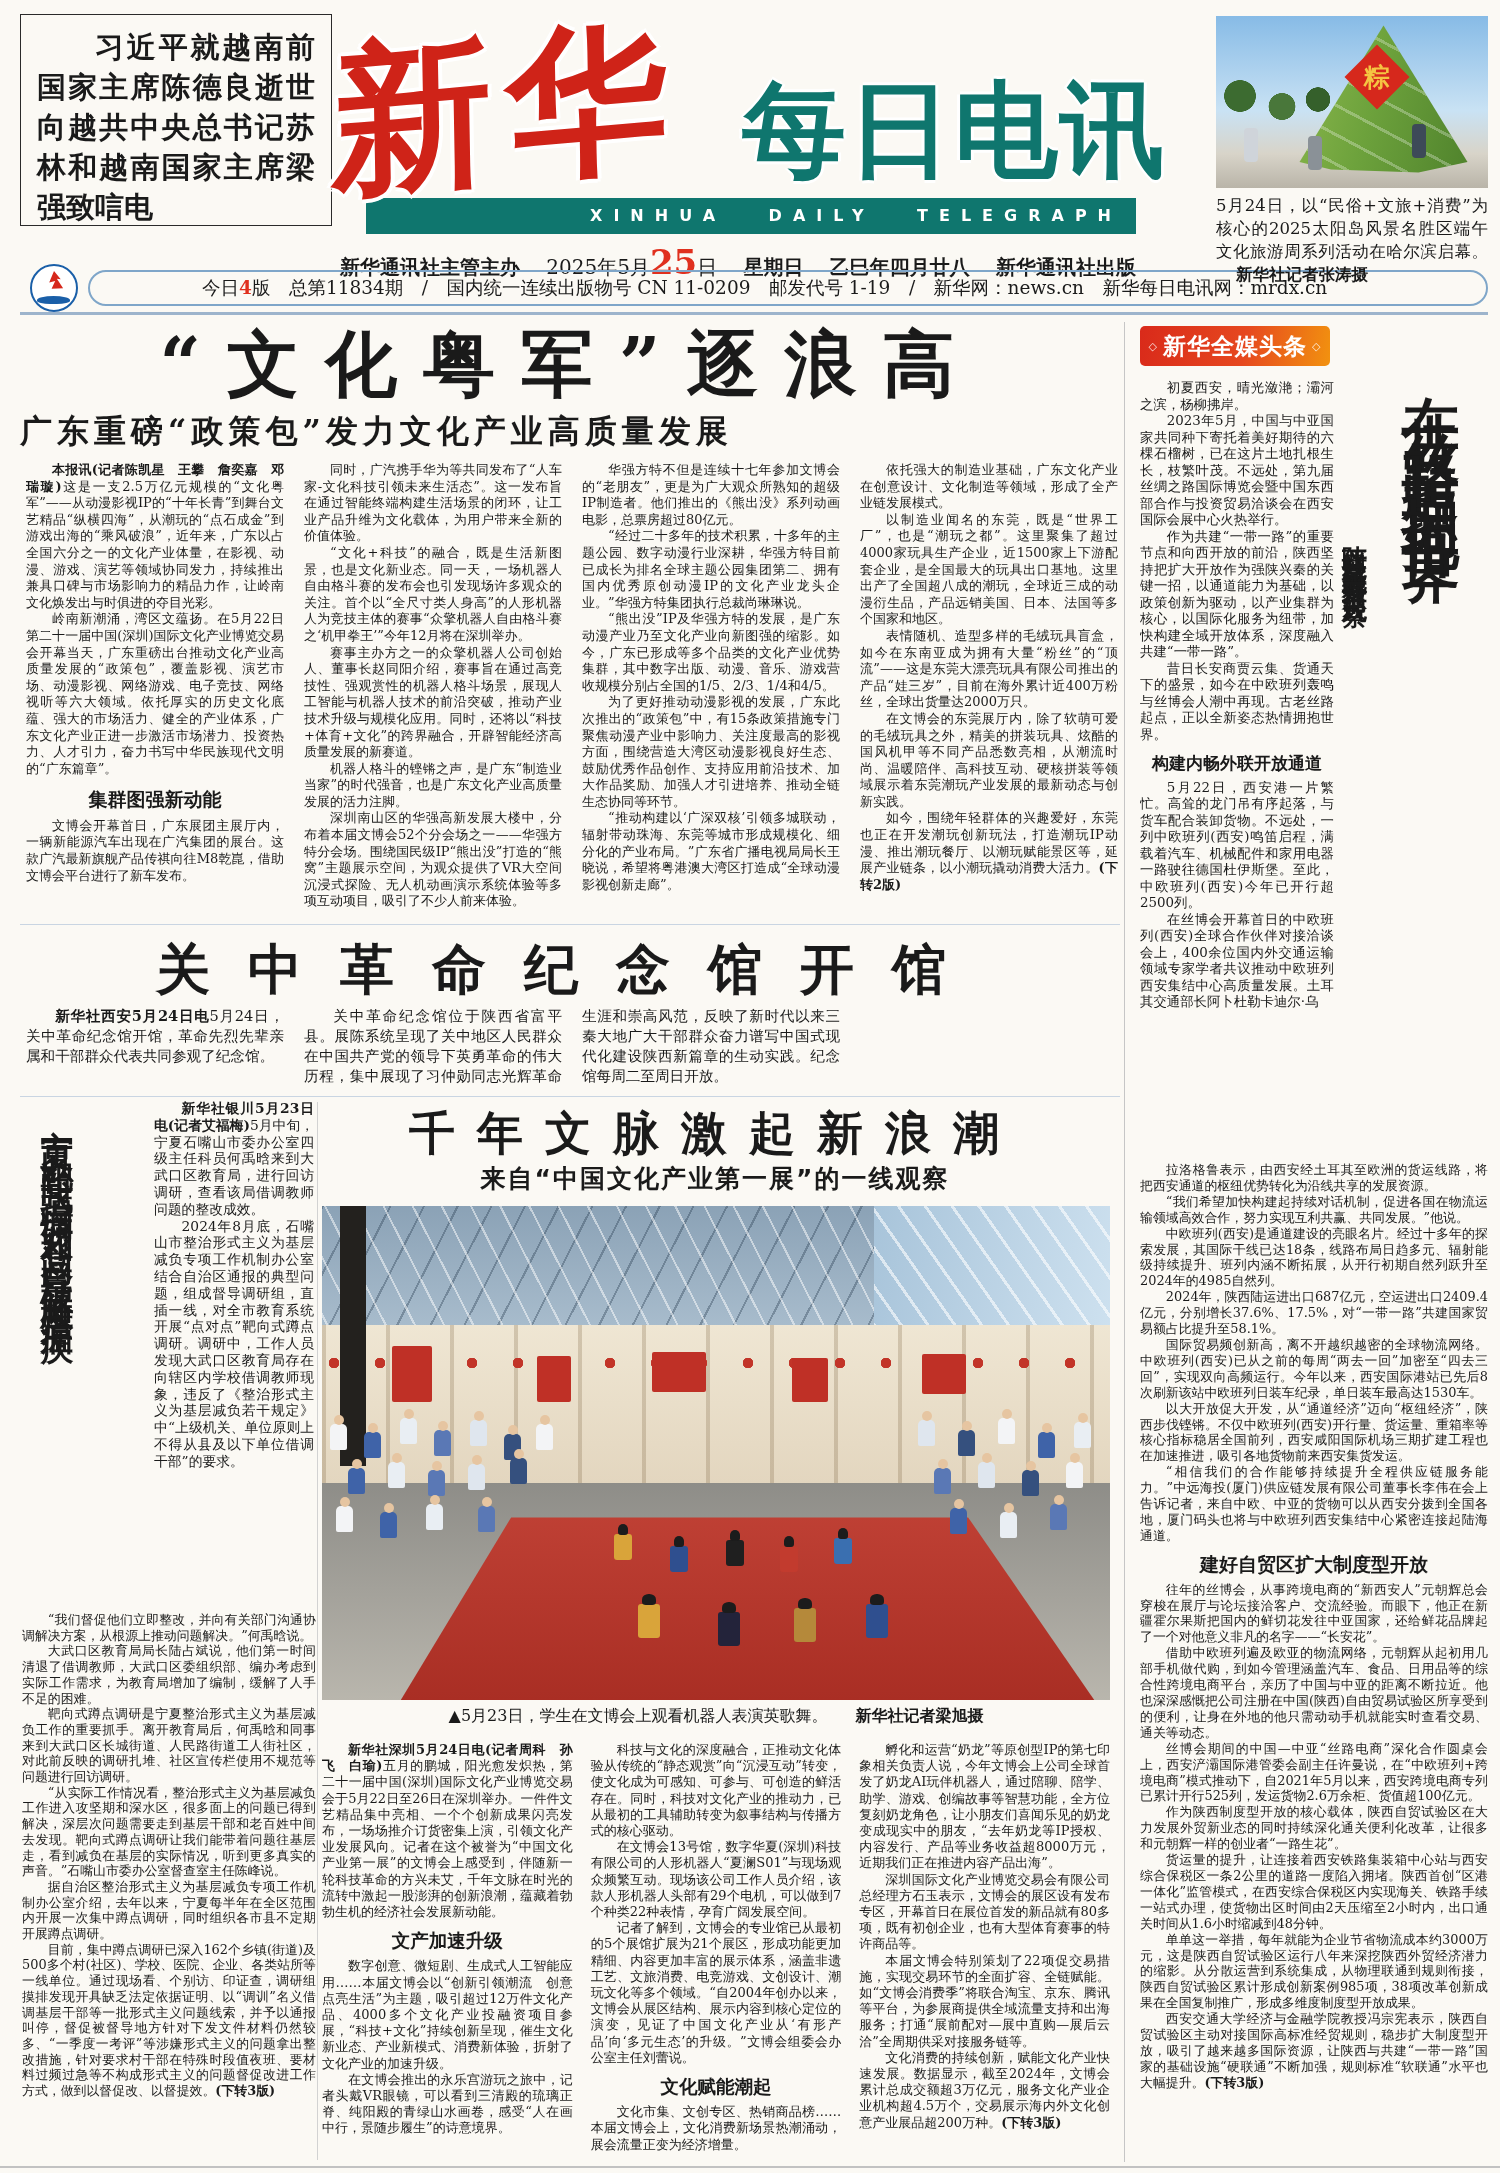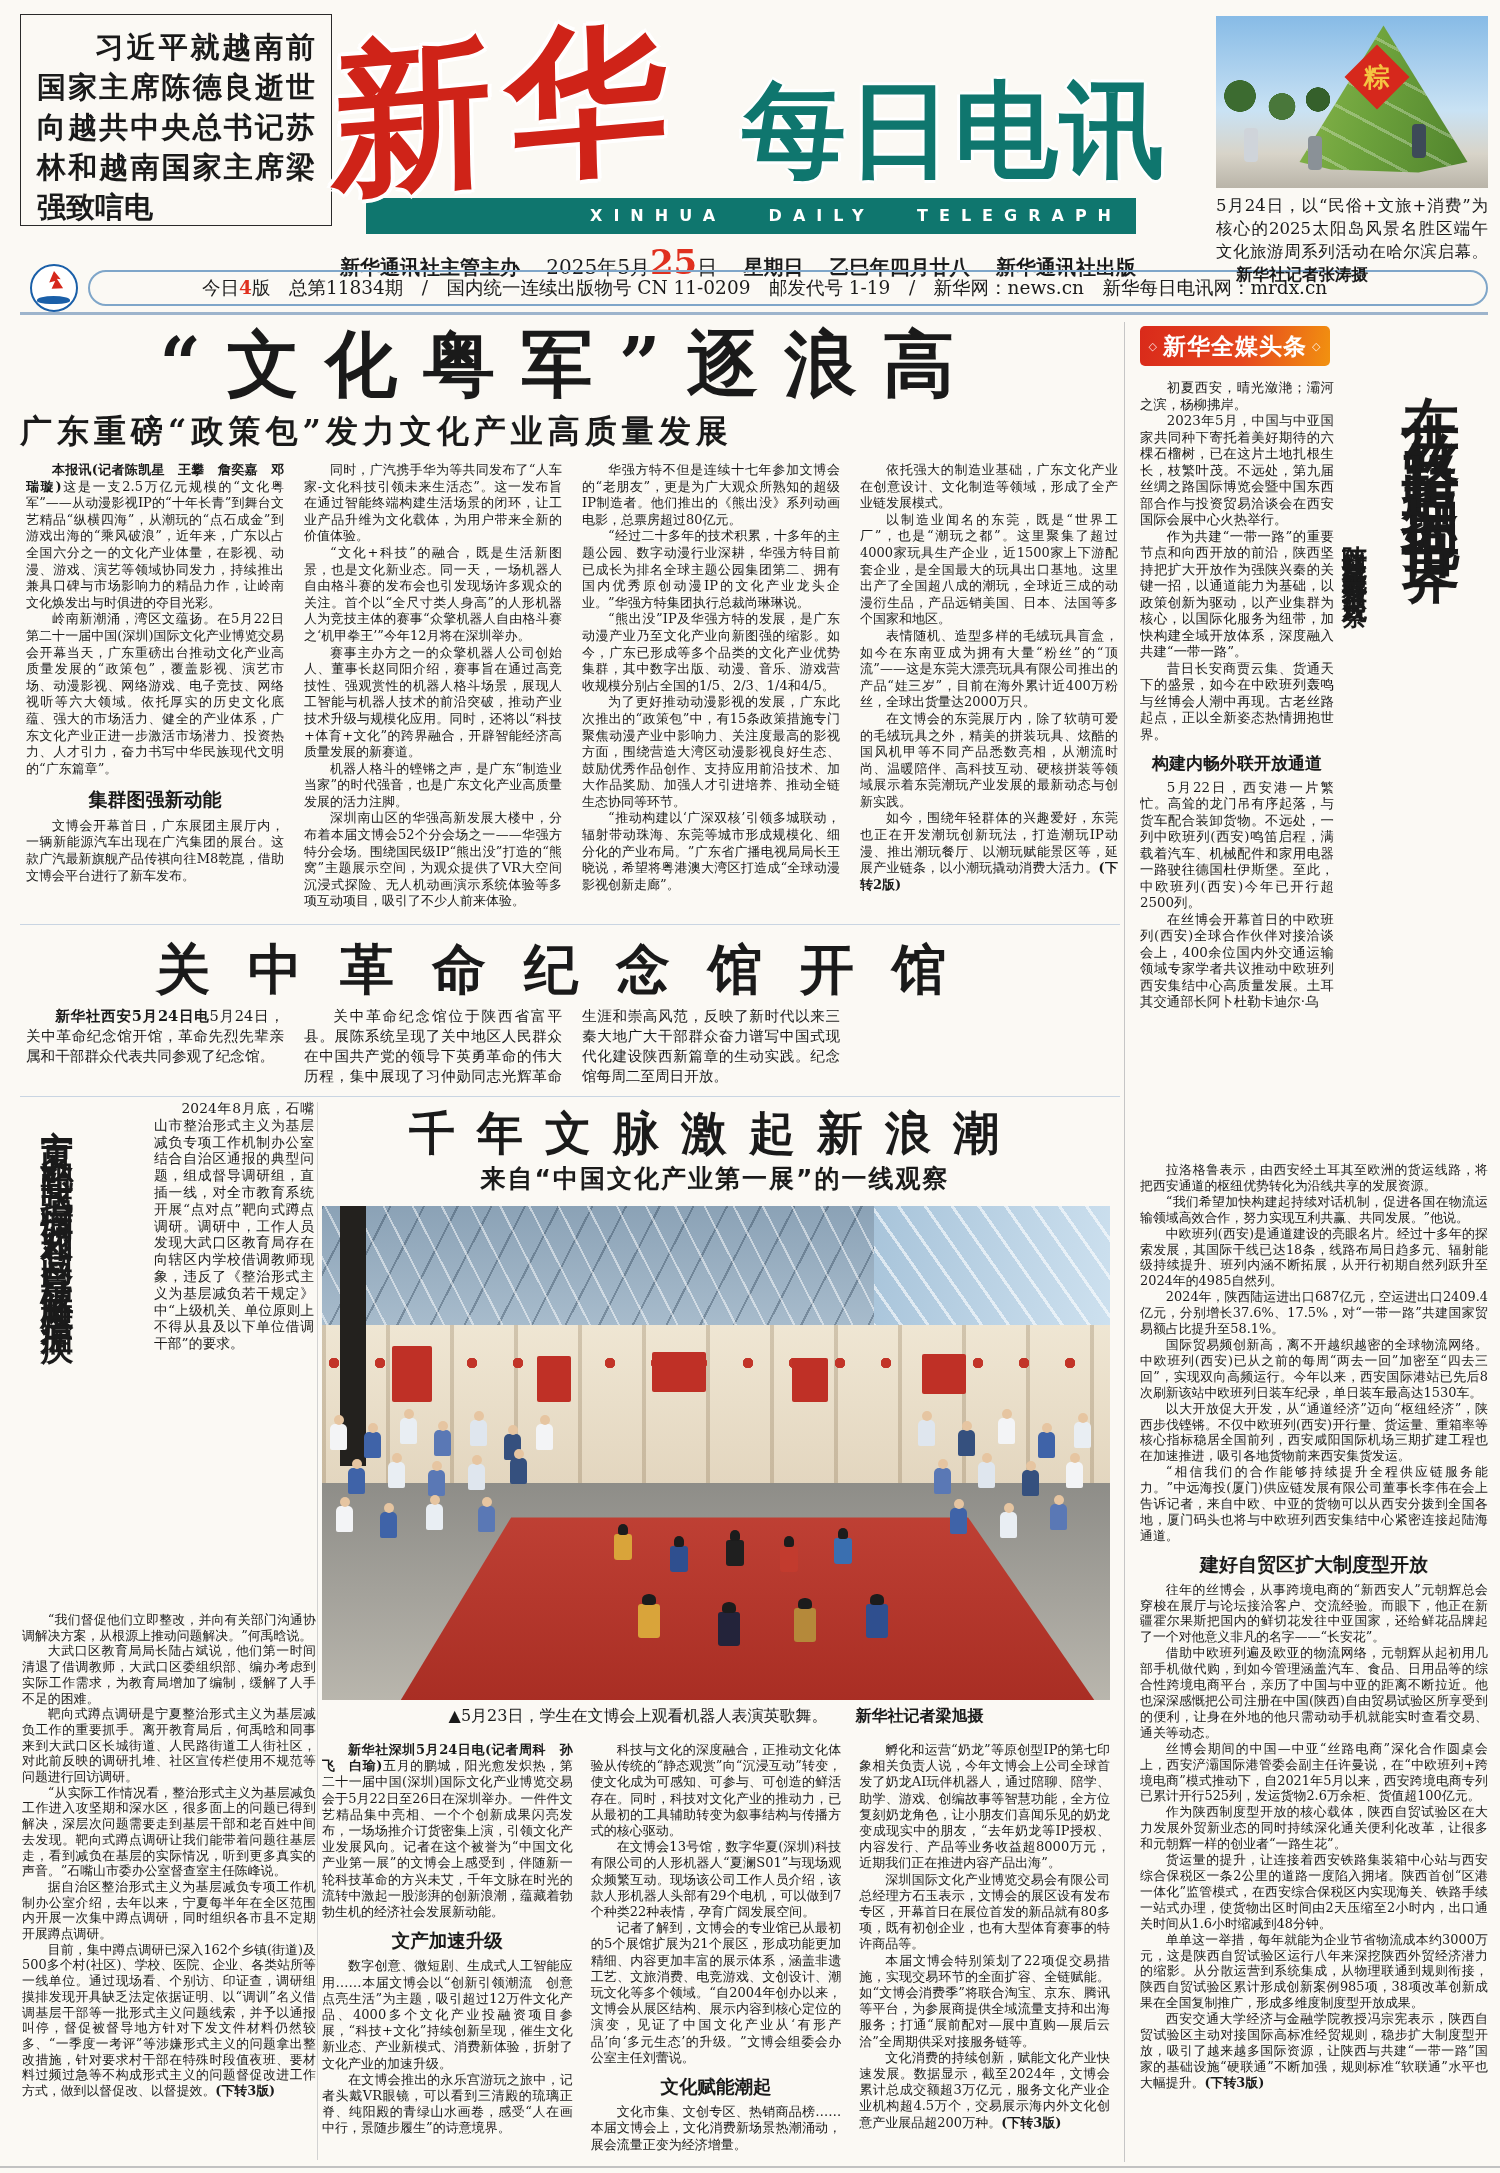--- a/index.html
+++ b/index.html
@@ -214,20 +214,21 @@
     <p><b>新华社西安5月24日电</b>5月24日，关中革命纪念馆开馆，革命先烈先辈亲属和干部群众代表共同参观了纪念馆。</p>
     <p>关中革命纪念馆位于陕西省富平县。展陈系统呈现了关中地区人民群众在中国共产党的领导下英勇革命的伟大历程，集中展现了习仲勋同志光辉革命生涯和崇高风范，反映了新时代以来三秦大地广大干部群众奋力谱写中国式现代化建设陕西新篇章的生动实践。纪念馆每周二至周日开放。</p>
   </div>
 <div class="abs hline2"></div>
 
 <div class="abs nx-hl">
   <div>宁夏以靶向式蹲点调研</div>
   <div>和登门督导破解顽瘴痼疾</div>
 </div>
 <div class="abs nx-narrow flow">
+    <p><b>新华社银川5月23日电(记者艾福梅)</b>5月中旬，宁夏石嘴山市委办公室四级主任科员何禹晗来到大武口区教育局，进行回访调研，查看该局借调教师问题的整改成效。</p>
     <p>2024年8月底，石嘴山市整治形式主义为基层减负专项工作机制办公室结合自治区通报的典型问题，组成督导调研组，直插一线，对全市教育系统开展“点对点”靶向式蹲点调研。调研中，工作人员发现大武口区教育局存在向辖区内学校借调教师现象，违反了《整治形式主义为基层减负若干规定》中“上级机关、单位原则上不得从县及以下单位借调干部”的要求。</p>
   </div>
 <div class="abs nx-wide flow">
     <p>“我们督促他们立即整改，并向有关部门沟通协调解决方案，从根源上推动问题解决。”何禹晗说。</p>
     <p>大武口区教育局局长陆占斌说，他们第一时间清退了借调教师，大武口区委组织部、编办考虑到实际工作需求，为教育局增加了编制，缓解了人手不足的困难。</p>
     <p>靶向式蹲点调研是宁夏整治形式主义为基层减负工作的重要抓手。离开教育局后，何禹晗和同事来到大武口区长城街道、人民路街道工人街社区，对此前反映的调研扎堆、社区宣传栏使用不规范等问题进行回访调研。</p>
     <p>“从实际工作情况看，整治形式主义为基层减负工作进入攻坚期和深水区，很多面上的问题已得到解决，深层次问题需要走到基层干部和老百姓中间去发现。靶向式蹲点调研让我们能带着问题往基层走，看到减负在基层的实际情况，听到更多真实的声音。”石嘴山市委办公室督查室主任陈峰说。</p>
     <p>据自治区整治形式主义为基层减负专项工作机制办公室介绍，去年以来，宁夏每半年在全区范围内开展一次集中蹲点调研，同时组织各市县不定期开展蹲点调研。</p>
     <p>目前，集中蹲点调研已深入162个乡镇(街道)及500多个村(社区)、学校、医院、企业、各类站所等一线单位。通过现场看、个别访、印证查，调研组摸排发现开具缺乏法定依据证明、以“调训”名义借调基层干部等一批形式主义问题线索，并予以通报叫停，督促被督导地方针对下发文件材料仍然较多、“一季度一考评”等涉嫌形式主义的问题拿出整改措施，针对要求村干部在特殊时段值夜班、要材料过频过急等不构成形式主义的问题督促改进工作方式，做到以督促改、以督提效。<span class="turn">(下转3版)</span></p>
   </div>

